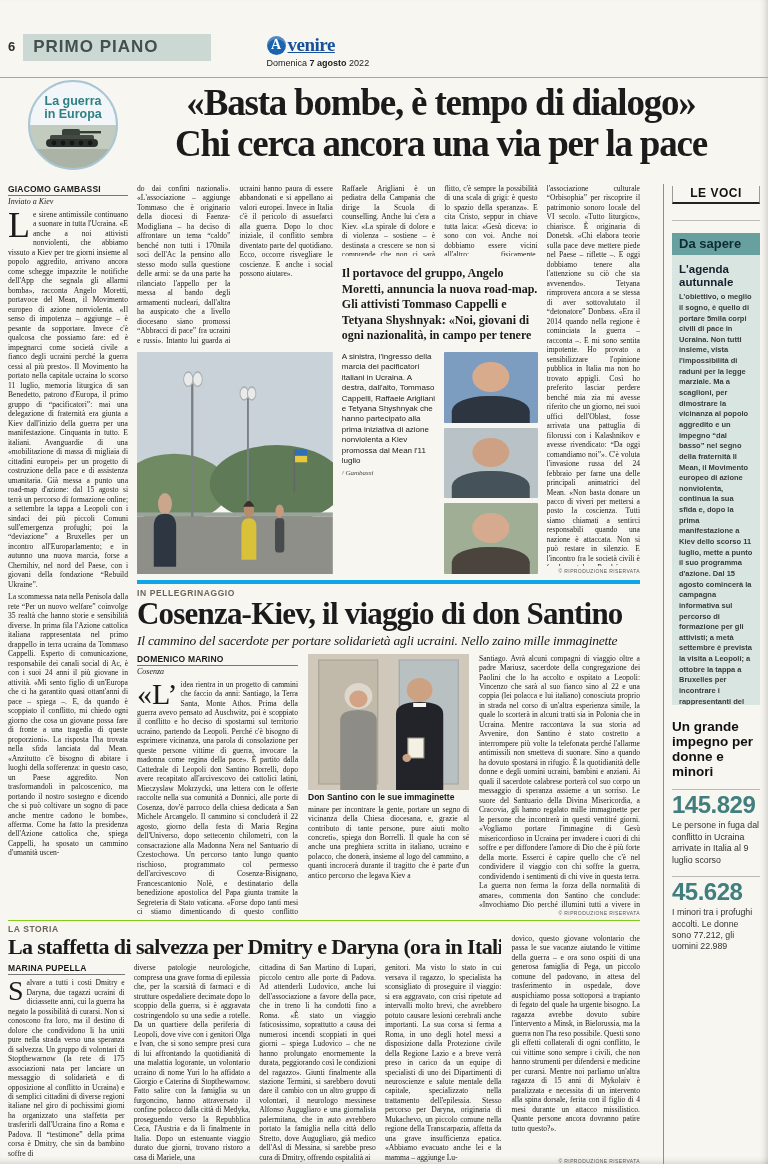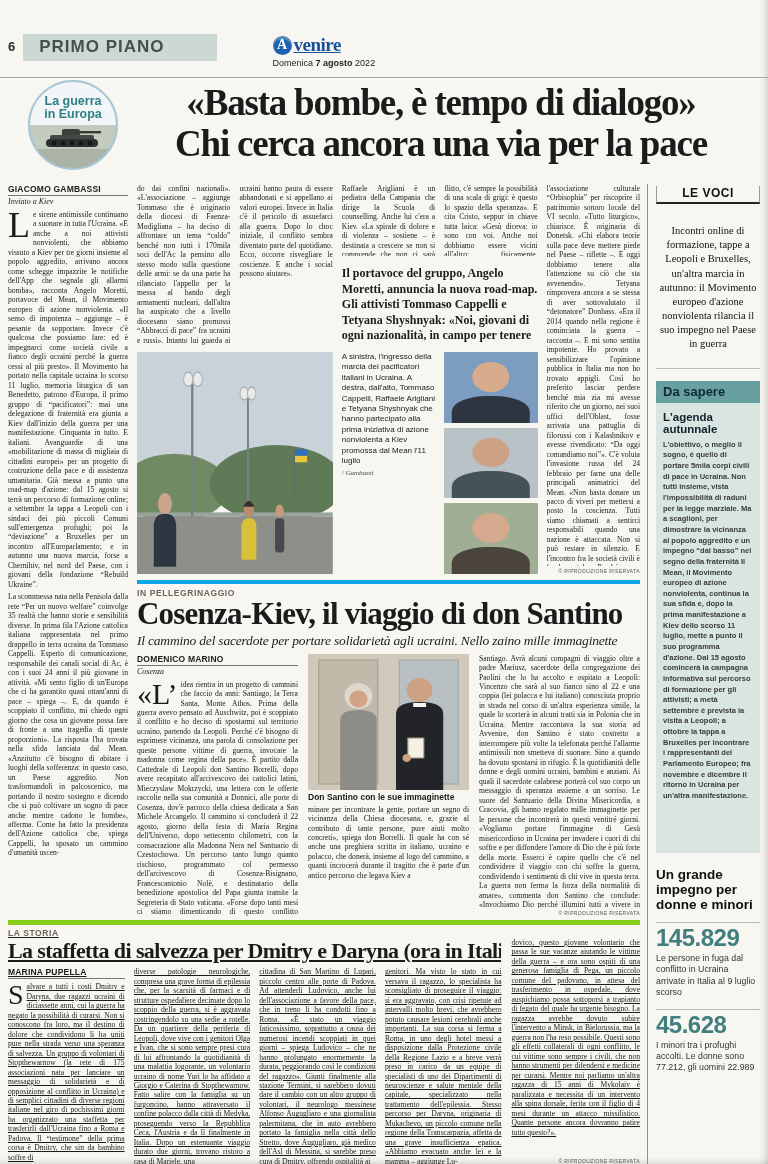--- a/index.html
+++ b/index.html
@@ -5,21 +5,21 @@
   * { margin:0; padding:0; box-sizing:border-box; }
   html,body { background:#9a9a96; }
   .page { width:768px; height:1164px; margin:0 auto; background:#f7f6f1; color:#1b1b1b;
           font-family:"Liberation Serif", serif; position:relative; overflow:hidden;
           box-shadow: inset -7px 0 9px -7px rgba(0,0,0,.25), inset 0 -7px 9px -7px rgba(0,0,0,.2); }
   
   .topbar { height:78px; padding:34px 24px 0 8px; display:flex; align-items:flex-start;
             border-bottom:1px solid #a7a7a2; font-family:"Liberation Sans", sans-serif; }
   .pagenum { font-size:13px; font-weight:bold; color:#2e2e2e; margin:5px 8px 0 0; }
   .section-band { background:#ccd8d3; color:#43504d; font-weight:bold; font-size:17px;
-                  letter-spacing:1px; padding:3px 52px 4px 16px; }
+                  letter-spacing:1px; padding:3px 52px 4px 10px; }
   .masthead { margin-left:56px; }
   .logo { display:flex; align-items:center; gap:2px; }
   .globe { width:19px; height:19px; border-radius:50%; background:#1b63ae; color:#fff;
            font-family:"Liberation Serif", serif; font-weight:bold; font-size:14px;
            display:inline-flex; align-items:center; justify-content:center;
            box-shadow: inset 0 3px 0 rgba(255,255,255,.25); }
   .logotext { font-family:"Liberation Serif", serif; font-weight:bold; font-size:19px; color:#17519b; letter-spacing:-0.5px;text-decoration:underline; }
   .dateline { font-size:9px; color:#222; margin-top:2px; }
   
   .headline-row { position:relative; height:106px; padding:4px 14px 0 128px; }
@@ -84,31 +84,31 @@
   .mcol { flex:1; min-width:0; overflow:hidden; }
   .mid-center { flex:1; min-width:0; display:flex; flex-direction:column; }
   .mid-photo { height:136px; flex:none; }
   .mid-photo svg { width:100%; height:100%; display:block; }
   .mid-caption { font-family:"Liberation Sans", sans-serif; font-weight:bold; font-size:8.5px;
                  padding:2px 0 3px; flex:none; }
   .mid-col2 { flex:1; overflow:hidden; }
   .mcol3wrap { flex:1; min-width:0; display:flex; flex-direction:column; }
   .mcol3wrap .coltext { flex:1; overflow:hidden; }
   
-  .story { height:244px; border-top:5px solid #84cc16; margin-top:4px; padding-top:3px;
-           display:flex; gap:10px;text-decoration:underline; }
+  .story { height:244px; border-top:1px solid #84cc16; margin-top:4px; padding-top:3px;
+           display:flex; gap:10px; }
   .story-left { flex:4.3; min-width:0; display:flex; flex-direction:column; }
   .story-headline { font-size:22px; font-weight:bold; letter-spacing:-.6px; line-height:1.1;
                     white-space:nowrap; overflow:hidden; padding:1px 0 4px; }
   .story-cols { display:flex; gap:9px; flex:1; min-height:0; }
   .scol { flex:1; min-width:0; overflow:hidden; }
   .story-col5 { flex:1.12; min-width:0; display:flex; flex-direction:column; padding-top:10px; }
   .story-col5 .coltext { flex:1; overflow:hidden; }
   
-  .sidebar { flex:1; border-left:1px solid #8f8f8a; margin-left:7px; padding:2px 8px 0 8px;
+  .sidebar { flex:1; border-left:1px solid #8f8f8a; margin-left:23px; padding:2px 8px 0 8px;
              font-family:"Liberation Sans", sans-serif; min-width:0; }
   .levoci { text-align:center; font-weight:bold; font-size:12px; letter-spacing:.5px; color:#111;
             border-bottom:2px solid #222; border-left:1px solid #999; border-right:1px solid #999;
             padding-bottom:2px; font-family:"Liberation Sans", sans-serif; }
   .voices { font-family:"Liberation Serif", serif; font-size:10.5px; line-height:1.35;
             text-align:center; margin:20px 1px 0; color:#101010; }
   .sb-divider { border-top:1px solid #bdbdb8; margin:16px 0 0; }
   .know-box { background:#d9e5e1; height:472px; overflow:hidden; margin-top:12px; }
   .know-title { background:#67a09f; color:#0e2a33; font-weight:bold; font-size:13px; padding:3px 7px 4px; }
   .know-heading { font-weight:bold; font-size:11.5px; color:#13202a; line-height:1.1; padding:8px 7px 4px; }
@@ -280,21 +280,20 @@
         </div>
         <div class="story-col5">
           <div class="coltext">dovico, questo giovane volontario che passa le sue vacanze aiutando le vittime della guerra – e ora sono ospiti di una generosa famiglia di Pega, un piccolo comune del padovano, in attesa del trasferimento in ospedale, dove auspichiamo possa sottoporsi a trapianto di fegato del quale ha urgente bisogno. La ragazza avrebbe dovuto subire l'intervento a Minsk, in Bielorussia, ma la guerra non l'ha reso possibile. Questi sono gli effetti collaterali di ogni conflitto, le cui vittime sono sempre i civili, che non hanno strumenti per difendersi e medicine per curarsi. Mentre noi parliamo un'altra ragazza di 15 anni di Mykolaiv è paralizzata e necessita di un intervento alla spina dorsale, ferita con il figlio di 4 mesi durante un attacco missilistico. Quante persone ancora dovranno patire tutto questo?».</div>
           <div class="copyright">© RIPRODUZIONE RISERVATA</div>
         </div>
       </article>
     </div>
 
     <aside class="sidebar">
       <div class="levoci">LE VOCI</div>
-      <div class="voices">Incontri online di formazione, tappe a Leopoli e Bruxelles, un'altra marcia in autunno: il Movimento europeo d'azione nonviolenta rilancia il suo impegno nel Paese in guerra</div>
       <div class="sb-divider"></div>
       <div class="know-box">
         <div class="know-title">Da sapere</div>
         <div class="know-heading">L'agenda autunnale</div>
         <div class="know-body">L'obiettivo, o meglio il sogno, è quello di portare 5mila corpi civili di pace in Ucraina. Non tutti insieme, vista l'impossibilità di raduni per la legge marziale. Ma a scaglioni, per dimostrare la vicinanza al popolo aggredito e un impegno “dal basso” nel segno della fraternità Il Mean, il Movimento europeo di azione nonviolenta, continua la sua sfida e, dopo la prima manifestazione a Kiev dello scorso 11 luglio, mette a punto il suo programma d'azione. Dal 15 agosto comincerà la campagna informativa sul percorso di formazione per gli attivisti; a metà settembre è prevista la visita a Leopoli; a ottobre la tappa a Bruxelles per incontrare i rappresentanti del Parlamento Europeo; fra novembre e dicembre il ritorno in Ucraina per un'altra manifestazione.</div>
       </div>
       <div class="stats-heading">Un grande impegno per donne e minori</div>
       <div class="stat">
         <div class="stat-value">145.829</div>
         <div class="stat-caption">Le persone in fuga dal conflitto in Ucraina arrivate in Italia al 9 luglio scorso</div>

